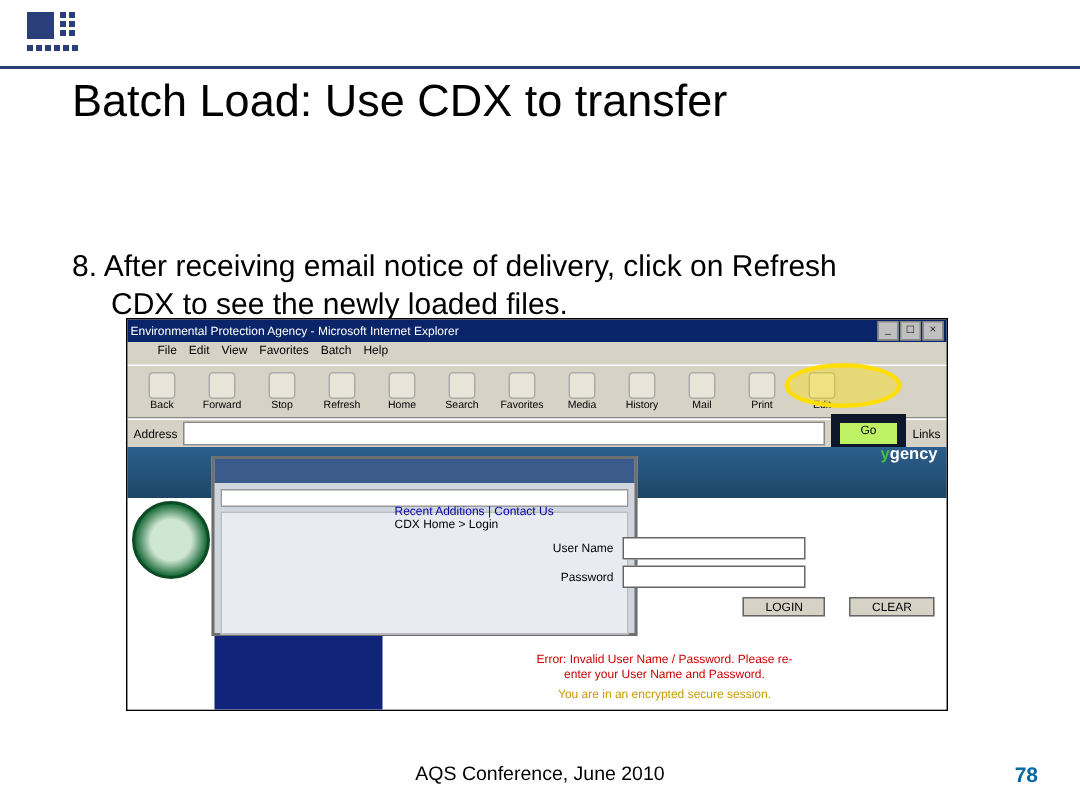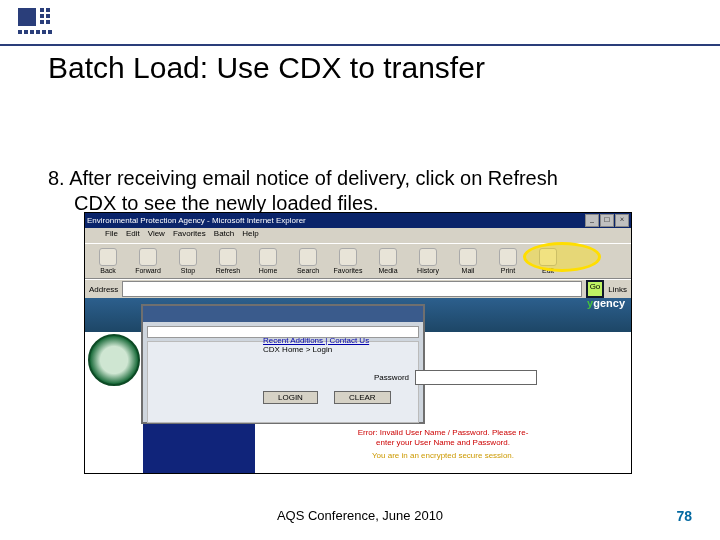--- a/index.html
+++ b/index.html
@@ -17,46 +17,46 @@
   .ie-title{color:#fff;font-size:8px;white-space:nowrap;overflow:hidden}
   .ie-winbtns{display:flex;gap:1px}
   .ie-winbtns span{width:12px;height:11px;background:#c0c0c0;border:1px solid #888;font-size:8px;line-height:9px;text-align:center;font-family:Tahoma}
   .ie-menubar{height:13px;background:#d6d2c6;font-size:8px;display:flex;gap:8px;padding:1px 20px;color:#000}
   .ie-toolbar{height:34px;background:#d6d2c6;border-top:1px solid #fff;border-bottom:1px solid #888;display:flex;align-items:center;gap:6px;padding:0 6px}
   .tbtn{display:flex;flex-direction:column;align-items:center;font-size:7px;color:#000;min-width:34px}
   .tbtn .ico{width:16px;height:16px;background:#e8e4d8;border:1px solid #aaa;border-radius:3px;margin-bottom:1px}
   .highlight-ellipse{position:absolute;right:30px;top:29px;width:72px;height:24px;border:3px solid #ffde00;border-radius:50%;background:rgba(255,222,0,0.4);pointer-events:none}
   .ie-address{height:18px;background:#d6d2c6;border-top:1px solid #fff;display:flex;align-items:center;font-size:8px;gap:4px;padding:0 4px}
   .ie-address .fld{flex:1;height:14px;background:#fff;border:1px solid #888}
-  .ie-address .go{height:14px;padding:0 2px;background:#bef264;border:2px solid #0f172a}
+  .ie-address .go{height:14px;padding:0 14px;background:#bef264;border:6px solid #0f172a}
   .banner{height:34px;background:linear-gradient(#2c5f8d,#1d4666);position:relative}
   .banner .agency{position:absolute;right:6px;bottom:23px;color:#fff;font-size:11px;font-weight:bold}
   .banner .agency b{color:#45c23d}
   .banner .overlay{position:absolute;left:56px;top:6px;width:280px;height:116px;border:2px solid #6f6f6f;background:#cfd6de}
   .overlay .o-title{height:14px;background:#3a5b8c;color:#fff;font-size:8px;padding:1px 3px}
   .overlay .o-body{padding:4px;font-size:7px;color:#333}
   .content{display:flex;height:148px;background:#fff}
   .seal{width:58px;display:flex;align-items:flex-start;justify-content:center;padding-top:2px}
   .seal .circle{width:48px;height:48px;border-radius:50%;background:radial-gradient(circle,#cfe6d2 40%,#1a6b3a 70%);border:2px solid #0d4a25}
   .sidebar{width:104px;background:#10247a;color:#fff;font-size:8px;padding:4px 4px;line-height:1.35}
   .sidebar .hdr{color:#fff;font-weight:bold}
   .sidebar .item{color:#cfd7ff;white-space:normal}
   .sidebar .sub{padding-left:8px}
   .main{flex:1;padding:4px 8px;font-size:8px;color:#000;position:relative}
-  .main .links{color:#00a;text-decoration:underline}
+  .main .links{color:#00a;}
   .login-head{color:#00a;text-decoration:underline;font-size:9px;text-align:center;margin-top:4px}
   .login-head::before,.login-head::after{content:"";display:inline-block;width:70px;border-top:1px solid #00a;vertical-align:middle;margin:0 6px}
   .frow{display:flex;gap:6px;align-items:center;margin-top:4px;justify-content:center}
   .frow label{width:60px;text-align:right}
   .frow .inp{width:120px;height:13px;border:1px solid #666;background:#fff}
-  .btnrow{display:flex;gap:16px;justify-content:flex-start;margin-top:6px}
+  .btnrow{display:flex;gap:16px;justify-content:flex-end;margin-top:6px}
   .btnrow .b{padding:1px 14px;border:1px solid #666;background:#d6d2c6;font-size:8px}
   .err{color:#c00;text-align:center;margin-top:24px;font-size:8px;line-height:1.2}
   .secure{color:#c90;text-align:center;margin-top:4px;font-size:8px}
-  .breadcrumb{font-size:8px;color:#000;margin-bottom:16px}
+  .breadcrumb{font-size:8px;color:#000;margin-bottom:4px}
   .footer{position:absolute;left:0;right:0;bottom:12px;height:20px}
   .footer .conf{position:absolute;left:0;right:0;text-align:center;font-size:13px;color:#000}
   .footer .pg{position:absolute;right:28px;top:0;font-size:14px;font-weight:bold;color:#0369a1}
 </style>
 </head>
 <body>
 
 <div class="accent-square"></div>
 <div class="accent-dotcol">
     <span></span>
@@ -180,20 +180,24 @@
       <div class="item">Frequently Asked</div>
       <div class="item sub">Questions</div>
       <div class="item">Help &amp; Support</div>
       <div class="item">CDX Home</div>
       <div class="item">Terms &amp; Conditions</div>
     </div>
     <div class="main">
       <div class="links">Recent Additions | Contact Us</div>
       <div class="breadcrumb">CDX Home &gt; Login</div>
       <div class="frow">
+        <label>User Name</label>
+        <div class="inp"></div>
+      </div>
+      <div class="frow">
         <label>Password</label>
         <div class="inp"></div>
       </div>
       <div class="btnrow">
         <div class="b">LOGIN</div>
         <div class="b">CLEAR</div>
       </div>
       <div class="err">
         <span>Error: Invalid User Name / Password. Please re-</span><br>
         <span>enter your User Name and Password.</span>

